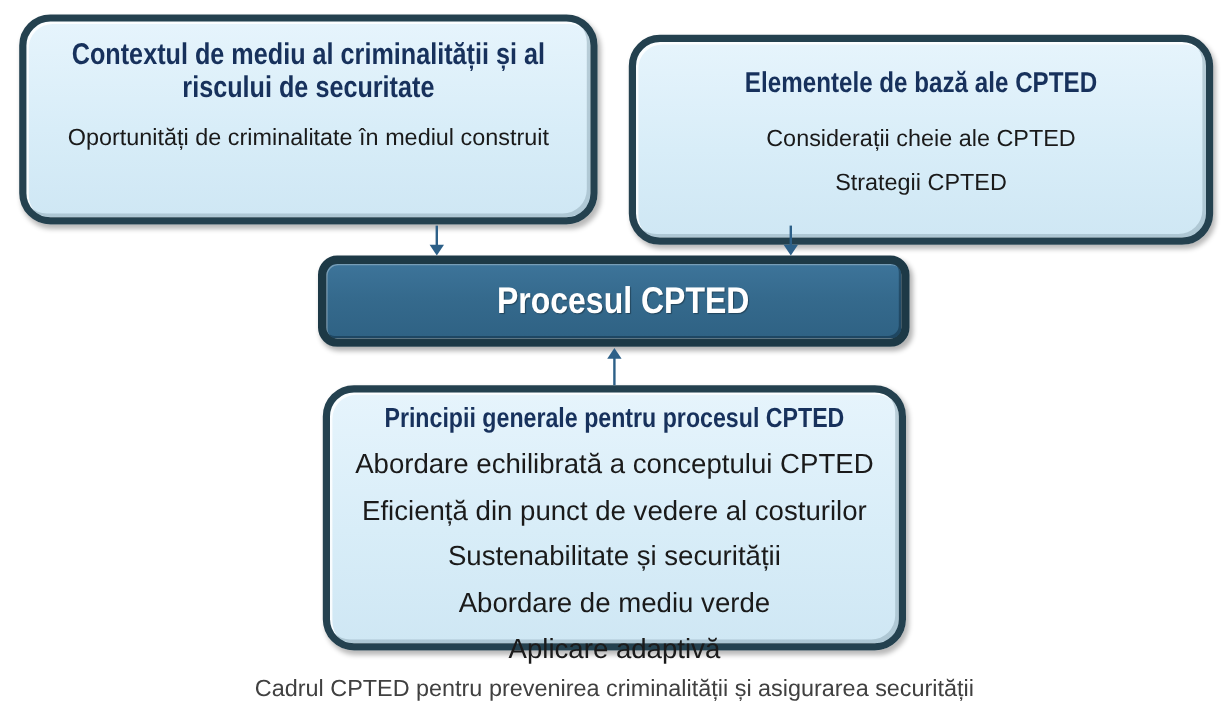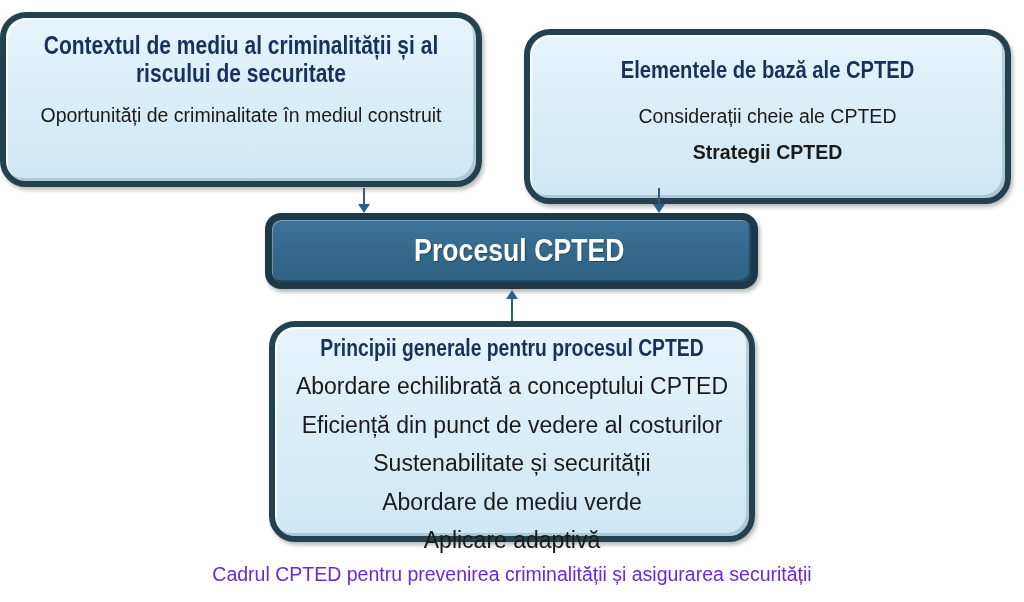--- a/index.html
+++ b/index.html
@@ -35,21 +35,21 @@
     color:#1a1a1a;
     font-size:19.5px;
   }
   
   .ctx-title{font-size:25px;margin-top:13px;}
   .ctx-line1{margin-top:17px;}
   .ctx-line2{margin-top:17px;}
   
   .ele-title{font-size:24px;margin-top:22px;}
   .ele-line1{margin-top:21px;}
-  .ele-line2{margin-top:13px;font-weight:bold;}
+  .ele-line2{margin-top:13px;}
   
   .pri-title{font-size:23px;margin-top:9px;}
   .pri-line{margin-top:11.5px;font-size:23px;}
   
   .process{
     position:absolute;
     box-sizing:border-box;
     border:7px solid #1d3946;
     border-radius:16px;
     background:linear-gradient(180deg,#3d749a 0%,#356a8d 45%,#2f6284 100%);
@@ -80,30 +80,30 @@
     position:absolute;width:0;height:0;
     border-left:6px solid transparent;
     border-right:6px solid transparent;
     border-bottom:9px solid #2d6088;
   }
   
   .caption{
     position:absolute;
     left:0;top:563px;width:1024px;
     text-align:center;
-    color:#6d28d9;
+    color:#404040;
     font-size:19.5px;
   }
 </style>
 </head>
 <body>
 
 <div class="canvas">
 
-  <div class="box" style="left:0;top:12px;width:482px;height:175px;">
+  <div class="box" style="left:16px;top:12px;width:482px;height:175px;">
     <div class="box-title ctx-title">Contextul de mediu al criminalității și al riscului de securitate</div>
     <div class="box-line ctx-line1">Oportunități de criminalitate în mediul construit</div>
   </div>
 
   <div class="box" style="left:524px;top:29px;width:487px;height:175px;">
     <div class="box-title ele-title">Elementele de bază ale CPTED</div>
     <div class="box-line ele-line1">Considerații cheie ale CPTED</div>
     <div class="box-line ele-line2">Strategii CPTED</div>
   </div>
 

